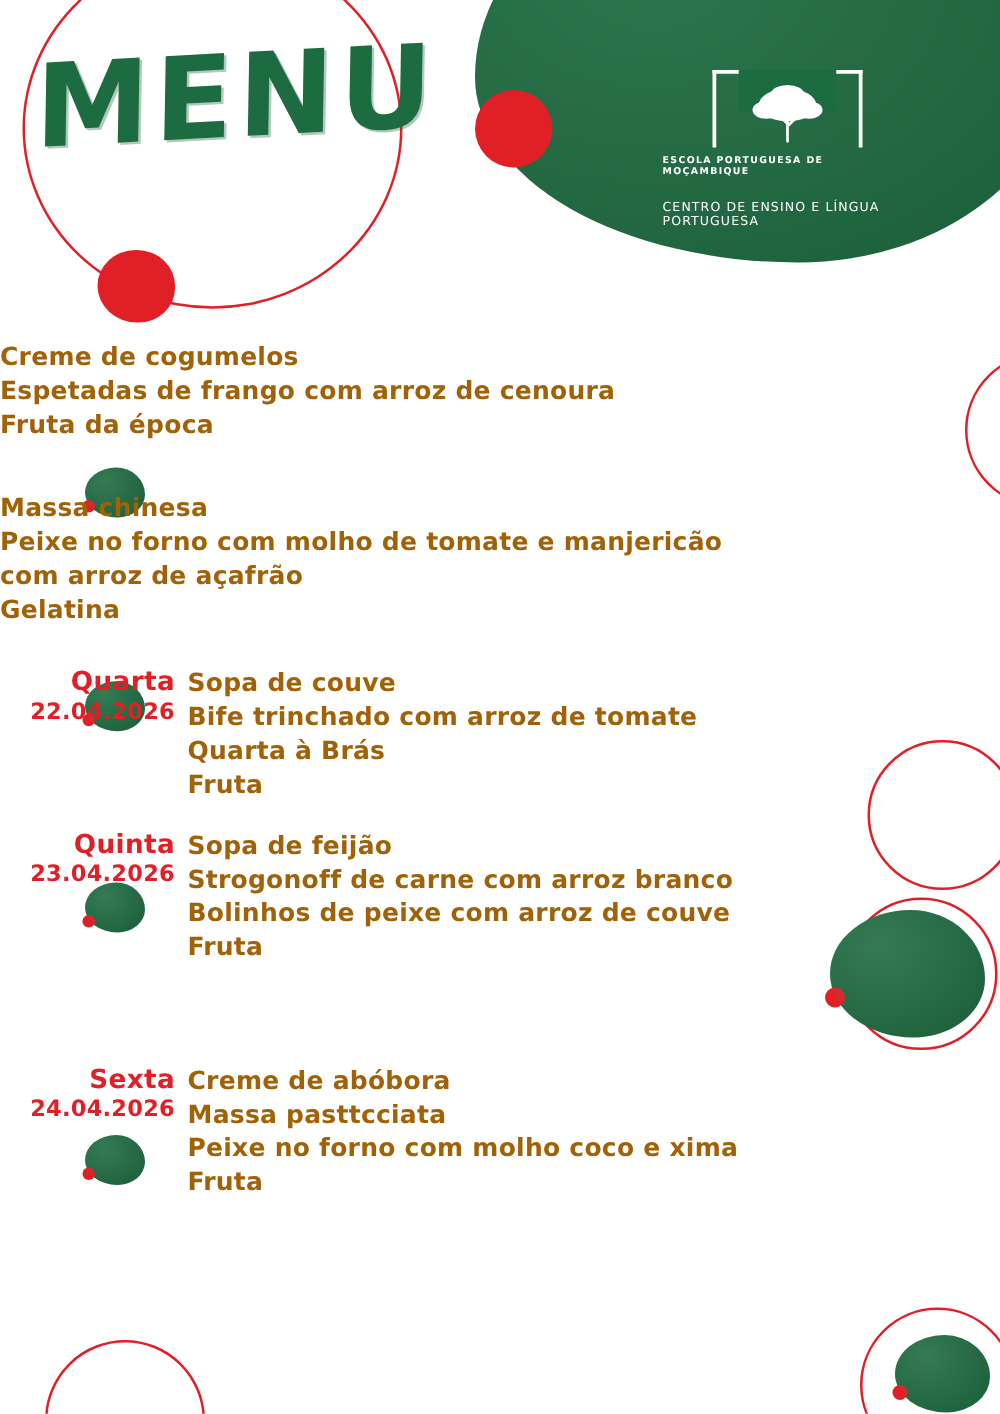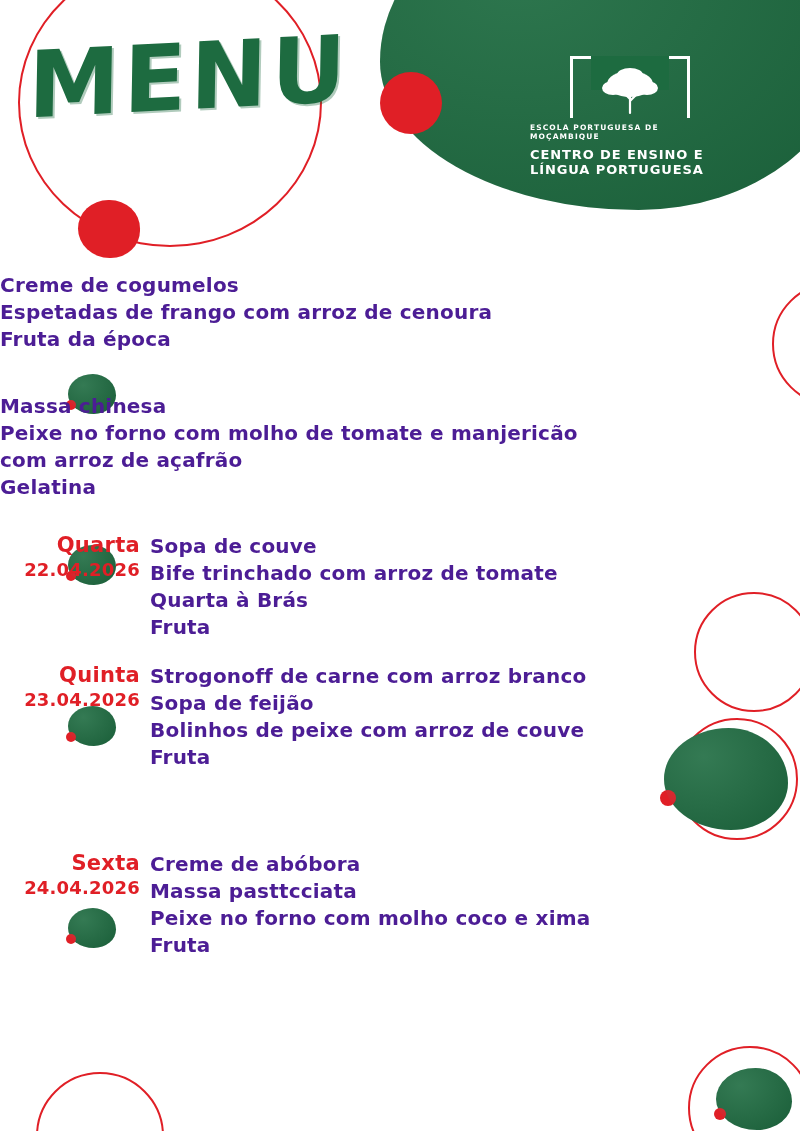--- a/index.html
+++ b/index.html
@@ -152,24 +152,24 @@
     top: 6px;
     transform: translateX(-50%);
   }
   .logo-text1 {
     font-size: 7.5px;
     letter-spacing: 1.1px;
     margin-top: 5px;
     font-weight: bold;
   }
   .logo-text2 {
-    font-size: 13px;
+    font-size: 10px;
     letter-spacing: 0.9px;
-    margin-top: 6px;
-    font-weight: bold;
+    margin-top: 20px;
+    font-weight: normal;
   }
 
   
   .menu-list {
     position: absolute;
     left: 0;
     top: 272px;
     width: 800px;
   }
   .day-block {
@@ -192,21 +192,21 @@
     line-height: 25px;
     letter-spacing: 0.3px;
   }
   .day-date {
     font-size: 18px;
     line-height: 24px;
     letter-spacing: 0.2px;
   }
   .items-col {
     flex: 1;
-    color: #4c1d95;
+    color: #a16207;
     font-family: "DejaVu Sans", sans-serif;
     font-weight: bold;
     font-size: 20px;
     line-height: 27px;
     letter-spacing: 0.2px;
     padding-right: 56px;
   }
   .item-line {
     white-space: pre-wrap;
   }
@@ -305,22 +305,22 @@
     </div>
 
     <div class="sp-wed"></div>
 
     <div class="day-block">
       <div class="day-col">
         <div class="day-name">Quinta</div>
         <div class="day-date">23.04.2026</div>
       </div>
       <div class="items-col">
+        <div class="item-line">Sopa de feijão</div>
         <div class="item-line">Strogonoff de carne com arroz branco</div>
-        <div class="item-line">Sopa de feijão</div>
         <div class="item-line">Bolinhos de peixe com arroz de couve</div>
         <div class="item-line">Fruta</div>
       </div>
     </div>
 
     <div class="sp-thu"></div>
 
     <div class="day-block">
       <div class="day-col">
         <div class="day-name">Sexta</div>

